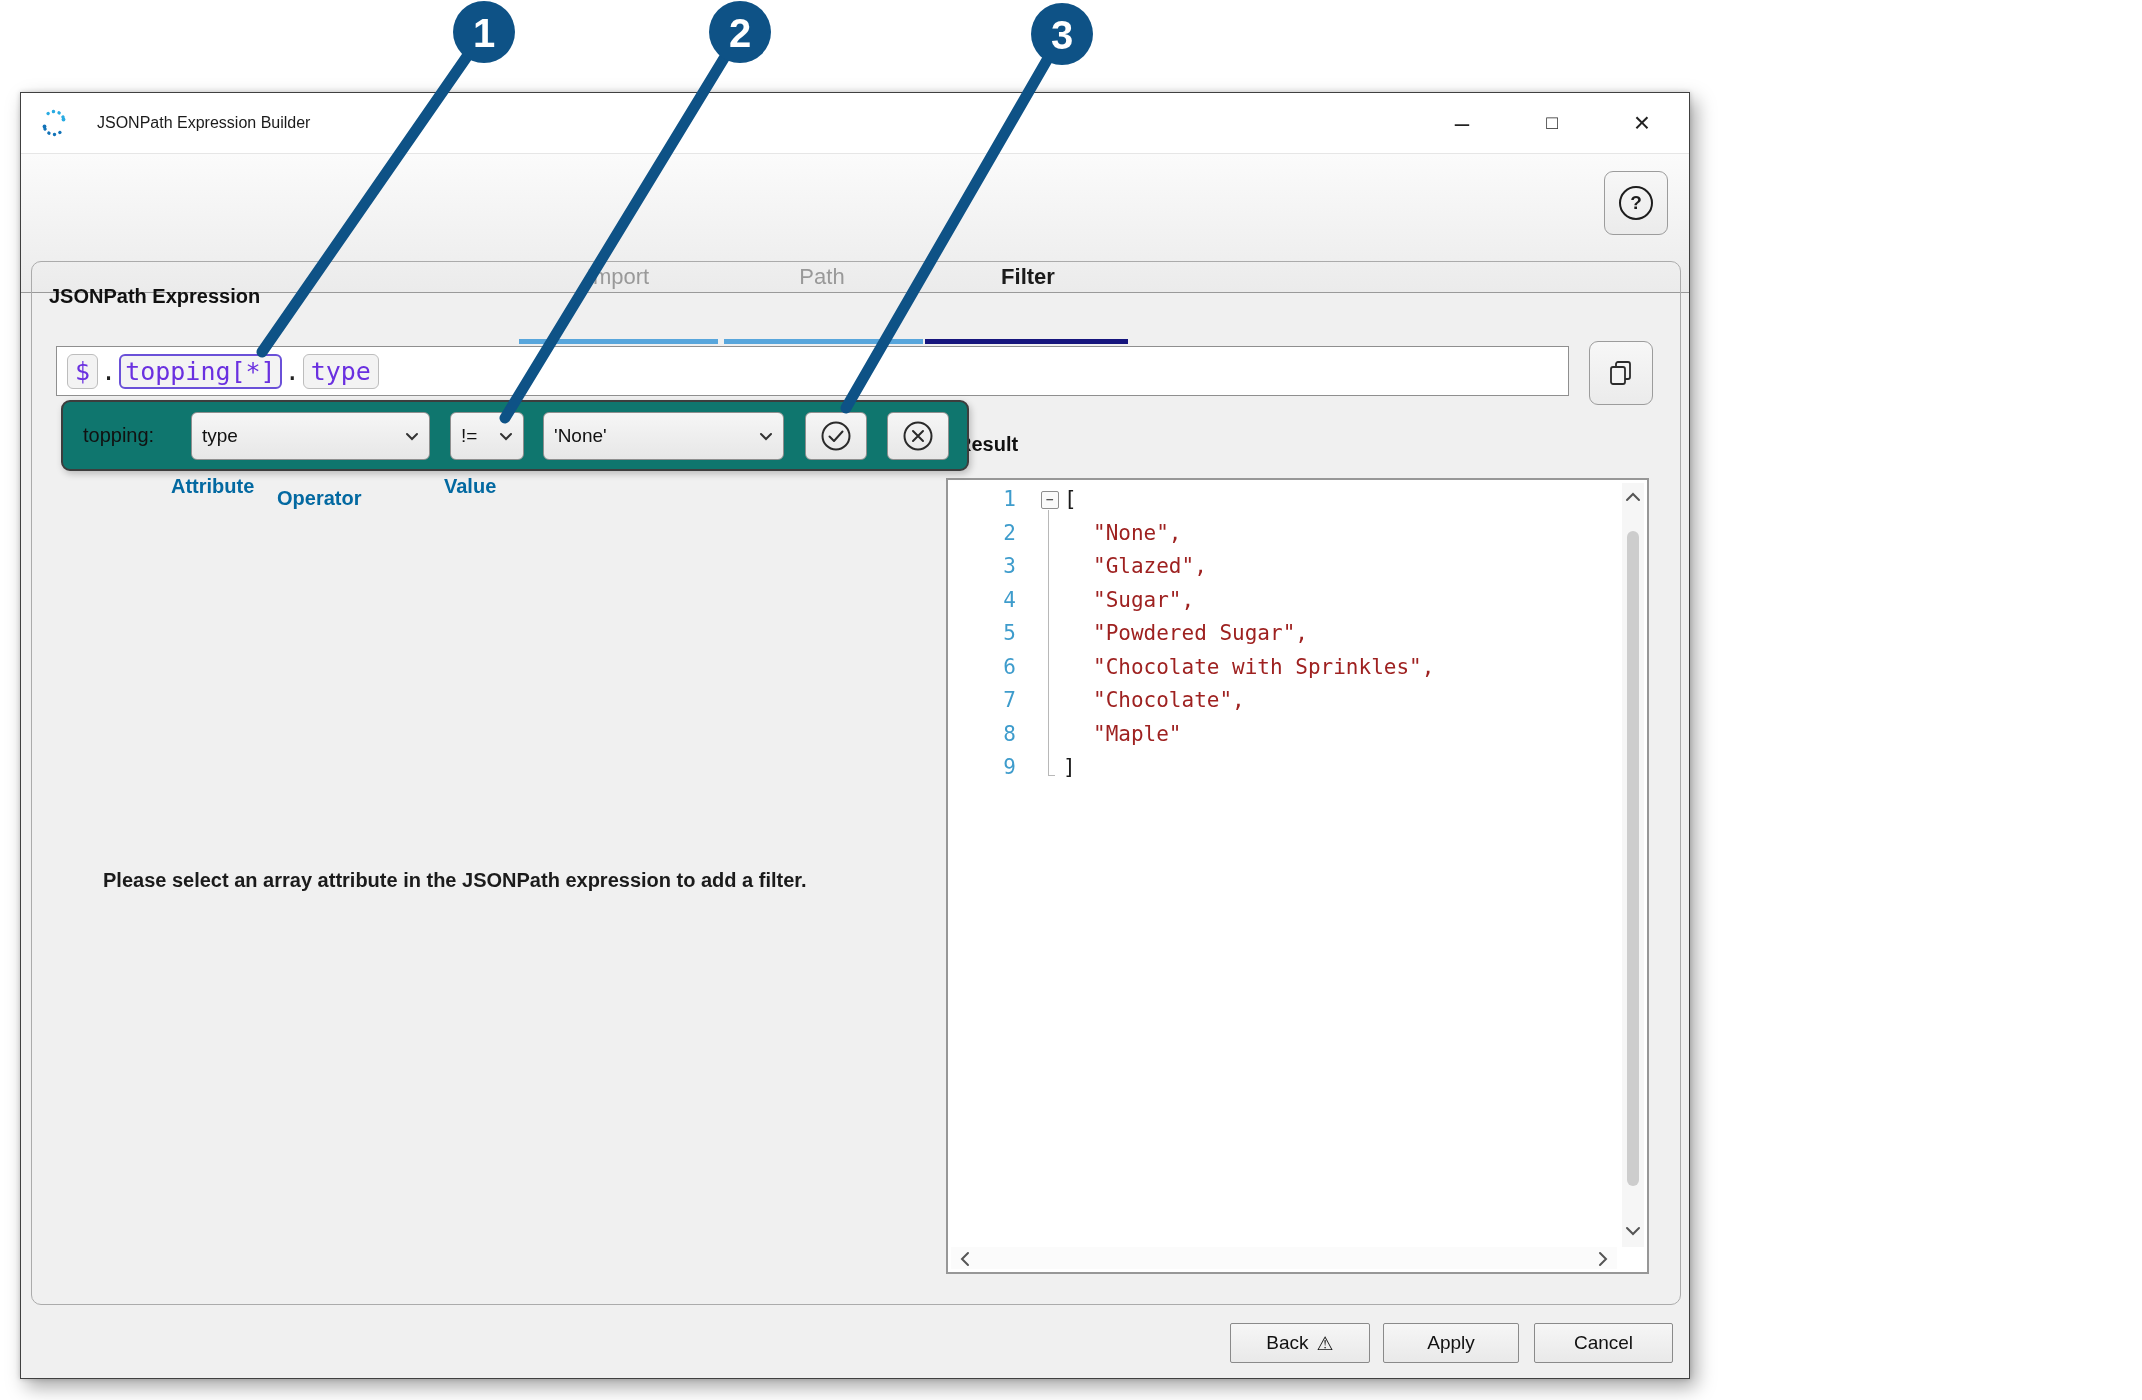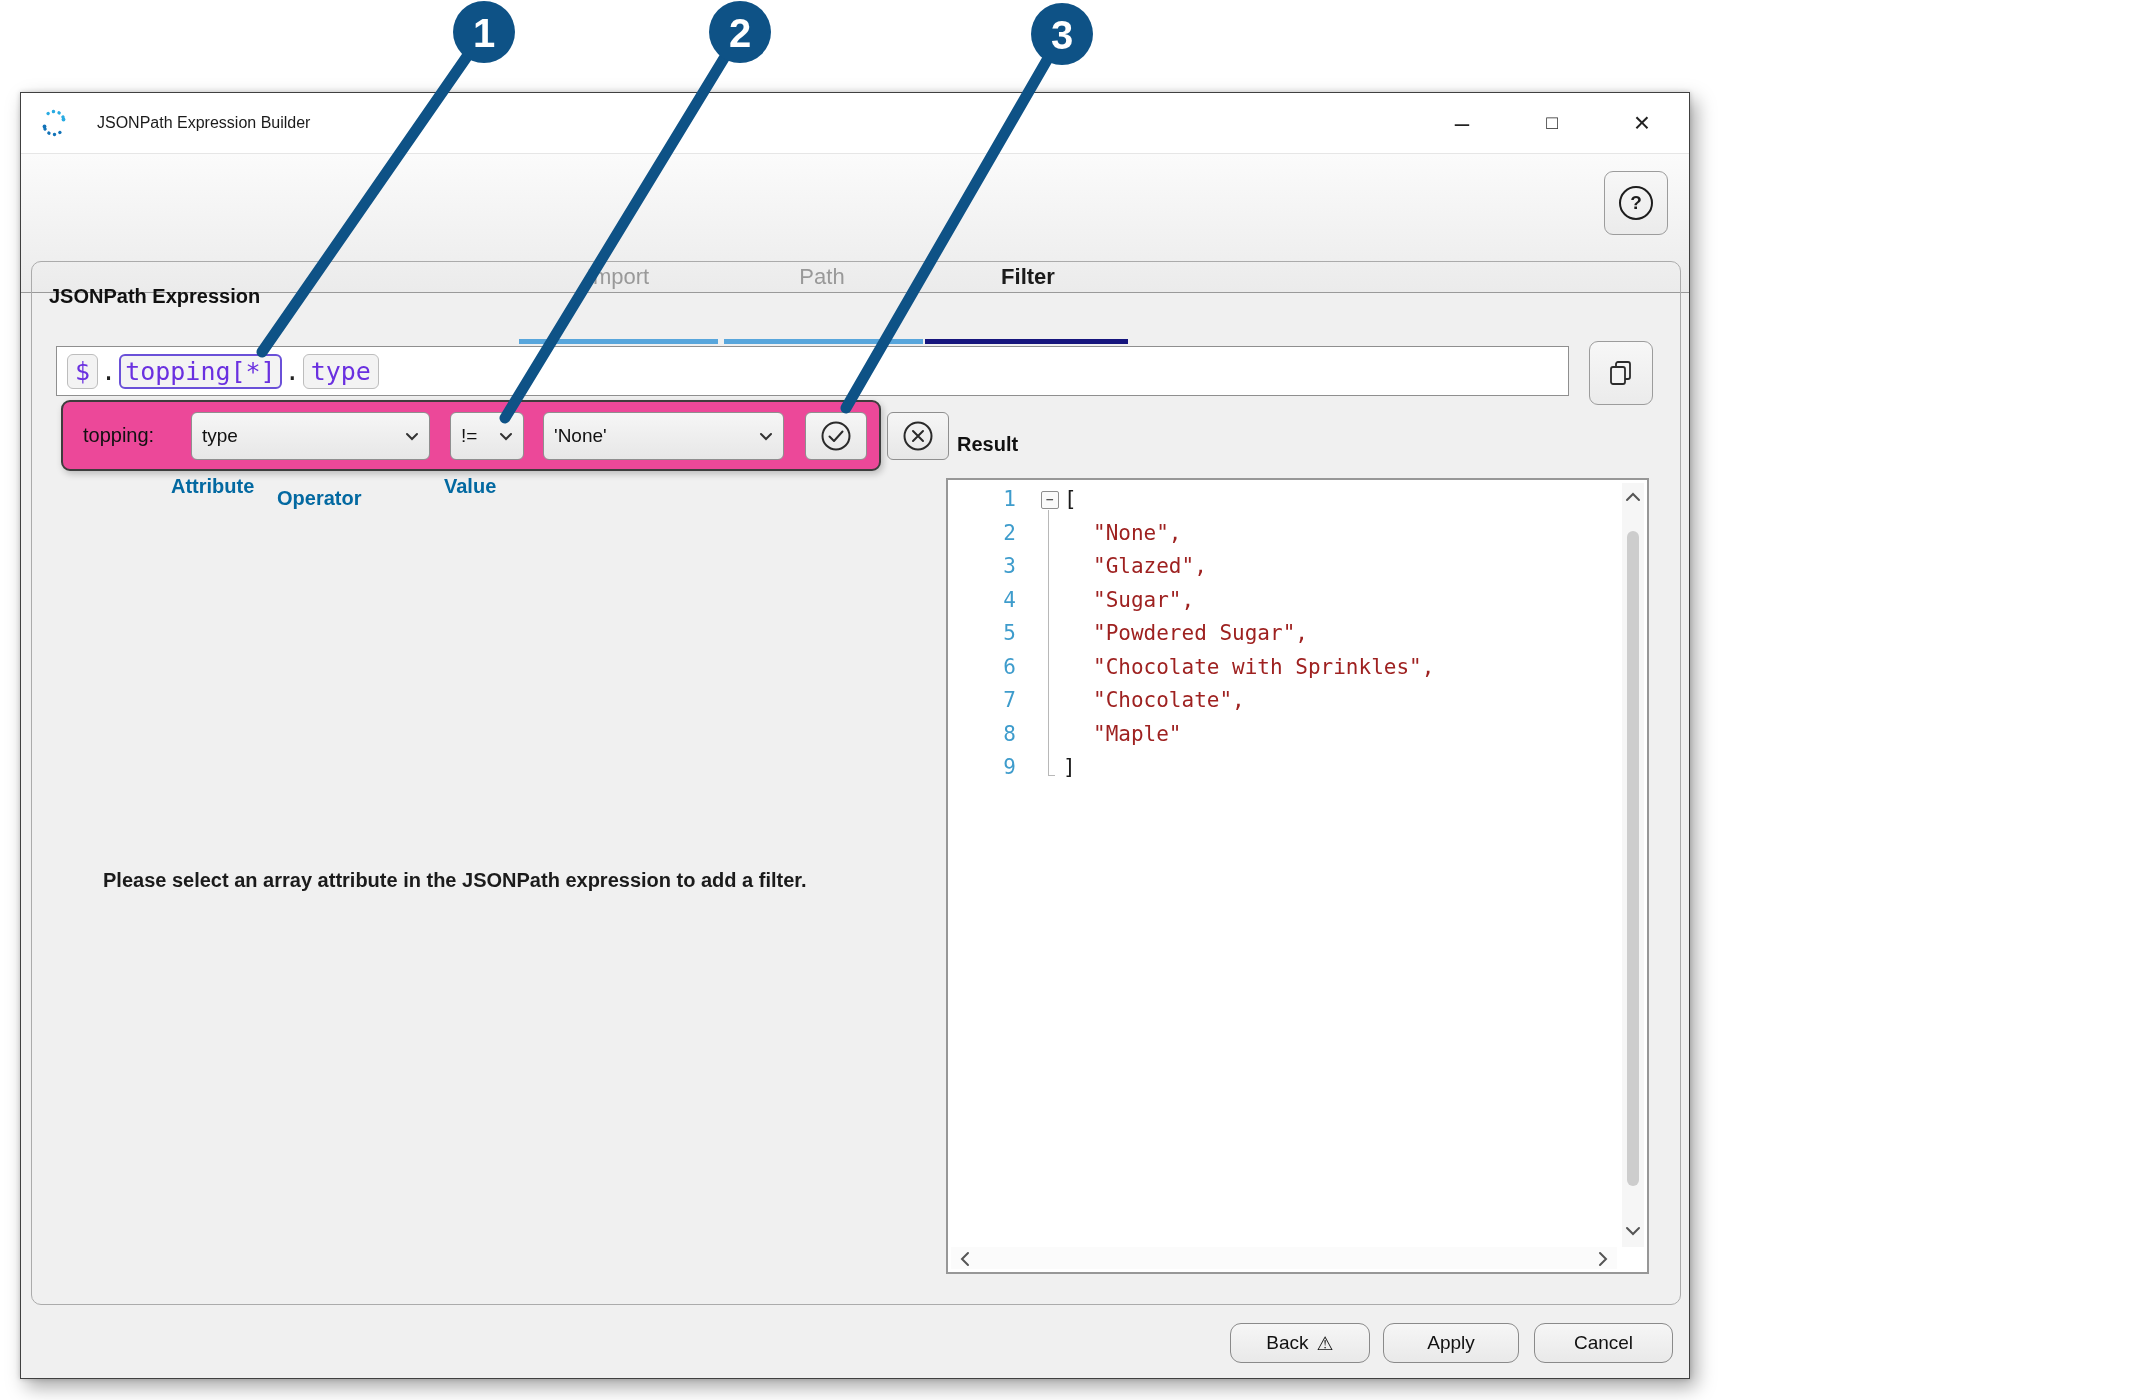--- a/index.html
+++ b/index.html
@@ -32,21 +32,21 @@
   .exp-label{position:absolute;left:28px;top:192px;font-size:20px;font-weight:bold;color:#111;}
   .exp-input{position:absolute;left:35px;top:253px;width:1513px;height:50px;background:#fff;border:1px solid #8f8f8f;
              display:flex;align-items:center;padding-left:10px;box-sizing:border-box;
              font-family:"DejaVu Sans Mono",monospace;font-size:25px;}
   .chip{background:#f3f3f3;border:1px solid #bdbdbd;border-radius:6px;padding:2px 7px;color:#6a30e0;}
   .chip.sel{border:2px solid #6a50d8;padding:1px 4px;}
   .tokdot{color:#222;margin:0 3px;}
   .copybtn{position:absolute;left:1568px;top:248px;width:62px;height:62px;background:linear-gradient(#f7f7f7,#ebebeb);
            border:1px solid #9c9c9c;border-radius:9px;display:flex;align-items:center;justify-content:center;}
   
-  .popup{position:absolute;left:40px;top:307px;width:820px;height:71px;background:#ec4899;border:2px solid #3d3d3d;
+  .popup{position:absolute;left:40px;top:307px;width:908px;height:71px;background:#0f766e;border:2px solid #3d3d3d;
          border-radius:9px;z-index:5;box-shadow:2px 3px 7px rgba(0,0,0,.22);box-sizing:border-box;}
   .popup-prefix{position:absolute;left:20px;top:0;height:67px;line-height:67px;font-size:20px;color:#111;}
   .psel{position:absolute;top:10px;height:48px;background:linear-gradient(#f6f6f6,#e7e7e7);border:1px solid #8f8f8f;
         border-radius:6px;display:flex;align-items:center;font-size:19px;color:#111;box-sizing:border-box;
         padding:0 10px;justify-content:space-between;}
   .pbtn{position:absolute;top:10px;width:62px;height:48px;background:linear-gradient(#f6f6f6,#e7e7e7);border:1px solid #8f8f8f;
         border-radius:6px;display:flex;align-items:center;justify-content:center;box-sizing:border-box;}
   .collabel{position:absolute;top:382px;font-size:20px;font-weight:bold;color:#0369a1;}
   
   .result-label{position:absolute;left:936px;top:340px;font-size:20px;font-weight:bold;color:#111;z-index:1;}
@@ -63,21 +63,21 @@
   .brgap{margin-left:5px;}
   .guide{position:absolute;left:100px;top:30px;width:6px;height:265px;border-left:1px solid #b8b8b8;border-bottom:1px solid #b8b8b8;}
   .vscroll{position:absolute;right:3px;top:3px;width:22px;height:764px;background:#f6f6f6;}
   .vthumb{position:absolute;left:5px;top:48px;width:12px;height:655px;background:#cdcdcd;border-radius:7px;}
   .varrow{position:absolute;left:3px;width:16px;height:12px;}
   .hscroll{position:absolute;left:3px;bottom:3px;right:30px;height:22px;background:#fbfbfb;}
   .harrow{position:absolute;top:4px;width:12px;height:16px;}
   .hint{position:absolute;left:82px;top:776px;font-size:20px;color:#1b1b1b;font-weight:bold;}
   
   .fbtn{position:absolute;top:1230px;height:40px;background:linear-gradient(#f6f6f6,#e9e9e9);border:1px solid #8a8a8a;
-        border-radius:11px;font-size:19px;color:#111;display:flex;align-items:center;justify-content:center;gap:8px;
+        border-radius:2px;font-size:19px;color:#111;display:flex;align-items:center;justify-content:center;gap:8px;
         box-sizing:border-box;}
   #btn-back{left:1209px;width:140px;}
   #btn-apply{left:1362px;width:136px;}
   #btn-cancel{left:1513px;width:139px;}
   .warnglyph{font-size:19px;line-height:19px;}
   
   #callouts{position:absolute;left:0;top:0;z-index:20;pointer-events:none;}
   .callout-num{font:bold 40px "Liberation Sans",sans-serif;fill:#fff;}
 </style>
 </head>

